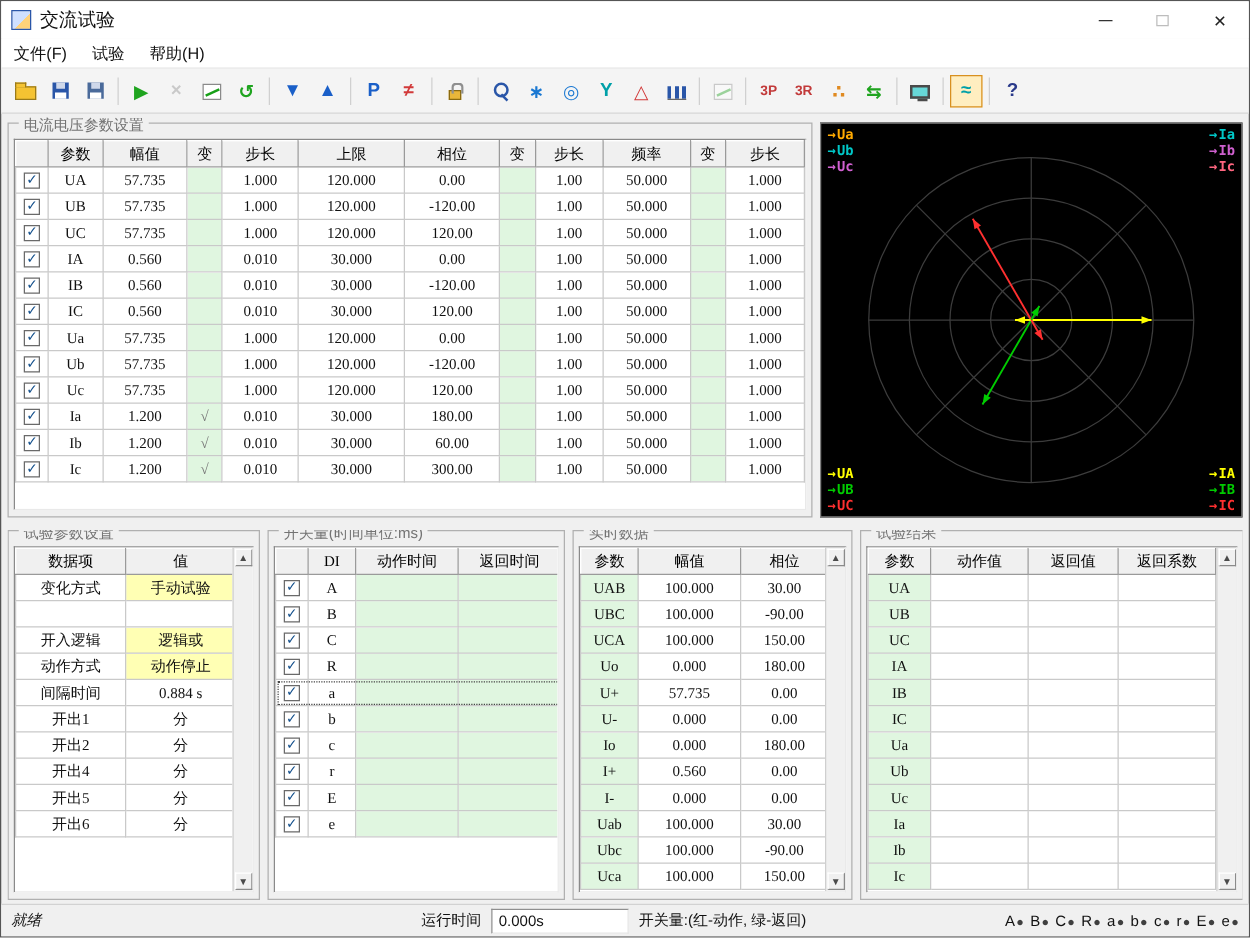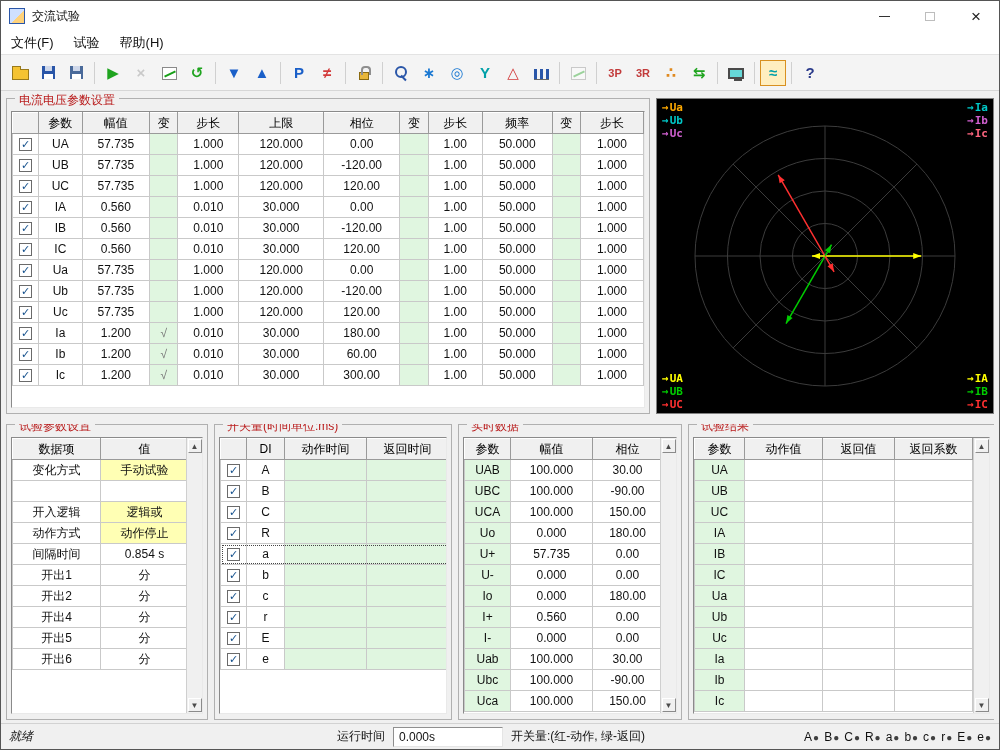--- a/index.html
+++ b/index.html
@@ -6,21 +6,21 @@
   body { width: 1000px; height: 750px; overflow: hidden;
          font-family: "Liberation Sans", "DejaVu Sans", sans-serif; background: #888; }
   .window { width: 1000px; height: 750px; display: flex; flex-direction: column;
             background: #f0f0f0; border: 1px solid #555; }
 
   
   .titlebar { height: 30px; background: #fff; display: flex; align-items: center;
               padding-left: 8px; flex: 0 0 auto; }
   .app-icon { width: 16px; height: 16px; border: 1px solid #2a56a8; display: inline-block;
               background: linear-gradient(135deg, #cfe0ff 0 55%, #ffd27a 55% 100%); }
-  .tb-title { font-size: 12px; margin-left: 7px; color: #111; }
+  .tb-title { font-size: 15px; margin-left: 7px; color: #111; }
   .win-controls { margin-left: auto; display: flex; height: 100%; }
   .win-btn { width: 46px; display: flex; align-items: center; justify-content: center; }
   .ic-min { width: 11px; height: 1px; background: #333; display: inline-block; }
   .ic-max { width: 10px; height: 9px; border: 1px solid #bdbdbd; display: inline-block; }
   .ic-close { font-size: 17px; color: #222; line-height: 1; }
 
   
   .menubar { height: 24px; background: #fff; display: flex; align-items: center;
              font-size: 13px; border-bottom: 1px solid #e3e3e3; flex: 0 0 auto; }
   .menu-item { padding: 0 10px; color: #111; }
@@ -56,25 +56,25 @@
   .ci-bars { width: 15px; height: 11px; margin-top: 4px; border-bottom: 1px solid #666;
              background: repeating-linear-gradient(90deg, #2a56a8 0 3px, transparent 3px 6px); }
   .ci-monitor { width: 16px; height: 11px; border: 2px solid #4a4a4a; background: #66d8d8; margin-top: 2px; }
   .ci-monitor::after { content: ""; position: absolute; bottom: -4px; left: 4px; width: 8px; height: 2px; background: #4a4a4a; }
 
   
   .content { flex: 1; padding: 3px 5px; display: flex; flex-direction: column; overflow: hidden; }
   .top { height: 316px; display: flex; gap: 6px; margin-top: 4px; flex: 0 0 auto; }
   .groupbox { border: 1px solid #b0b0b0; position: relative; padding: 12px 4px 5px; background: #f0f0f0; }
   .gb-title { position: absolute; top: -7px; left: 8px; background: #f0f0f0; padding: 0 4px;
-              font-size: 12px; color: #b91c1c; white-space: nowrap; }
+              font-size: 12px; color: #737373; white-space: nowrap; }
   .param-gb { flex: 1; height: 316px; }
   .panel-body { display: flex; border: 1px solid; border-color: #8a8a8a #e9e9e9 #e9e9e9 #8a8a8a;
                 background: #fff; height: 100%; overflow: hidden; }
-  .tbl-wrap { flex: 1; overflow: hidden; background: #fff; }
+  .tbl-wrap { flex: 1; overflow: hidden; background: #fff; font-family: Liberation Serif, serif; }
 
   table { border-collapse: collapse; width: 100%; table-layout: fixed; font-size: 12px; }
   th { background: #f0f0f0; font-weight: normal; height: 21px; padding: 0 2px;
        border: 1px solid; border-color: #fff #9a9a9a #9a9a9a #fff; white-space: nowrap; overflow: hidden; }
   td { border: 1px solid #c9c9c9; height: 21px; text-align: center; padding: 0 2px;
        white-space: nowrap; overflow: hidden; color: #111; background: #fff; }
   td.c-green { background: #e0f6e0; }
   td.c-yellow { background: #ffffb4; }
   tr.sel { outline: 1px dotted #444; outline-offset: -2px; }
   .cb { display: inline-block; width: 13px; height: 13px; background: #fff; border: 1px solid #6a6a6a;
@@ -489,21 +489,21 @@
                   <tr>
                     <td>开入逻辑</td>
                     <td class="c-yellow">逻辑或</td>
                   </tr>
                   <tr>
                     <td>动作方式</td>
                     <td class="c-yellow">动作停止</td>
                   </tr>
                   <tr>
                     <td>间隔时间</td>
-                    <td>0.854 s</td>
+                    <td>0.884 s</td>
                   </tr>
                   <tr>
                     <td>开出1</td>
                     <td>分</td>
                   </tr>
                   <tr>
                     <td>开出2</td>
                     <td>分</td>
                   </tr>
                   <tr>

